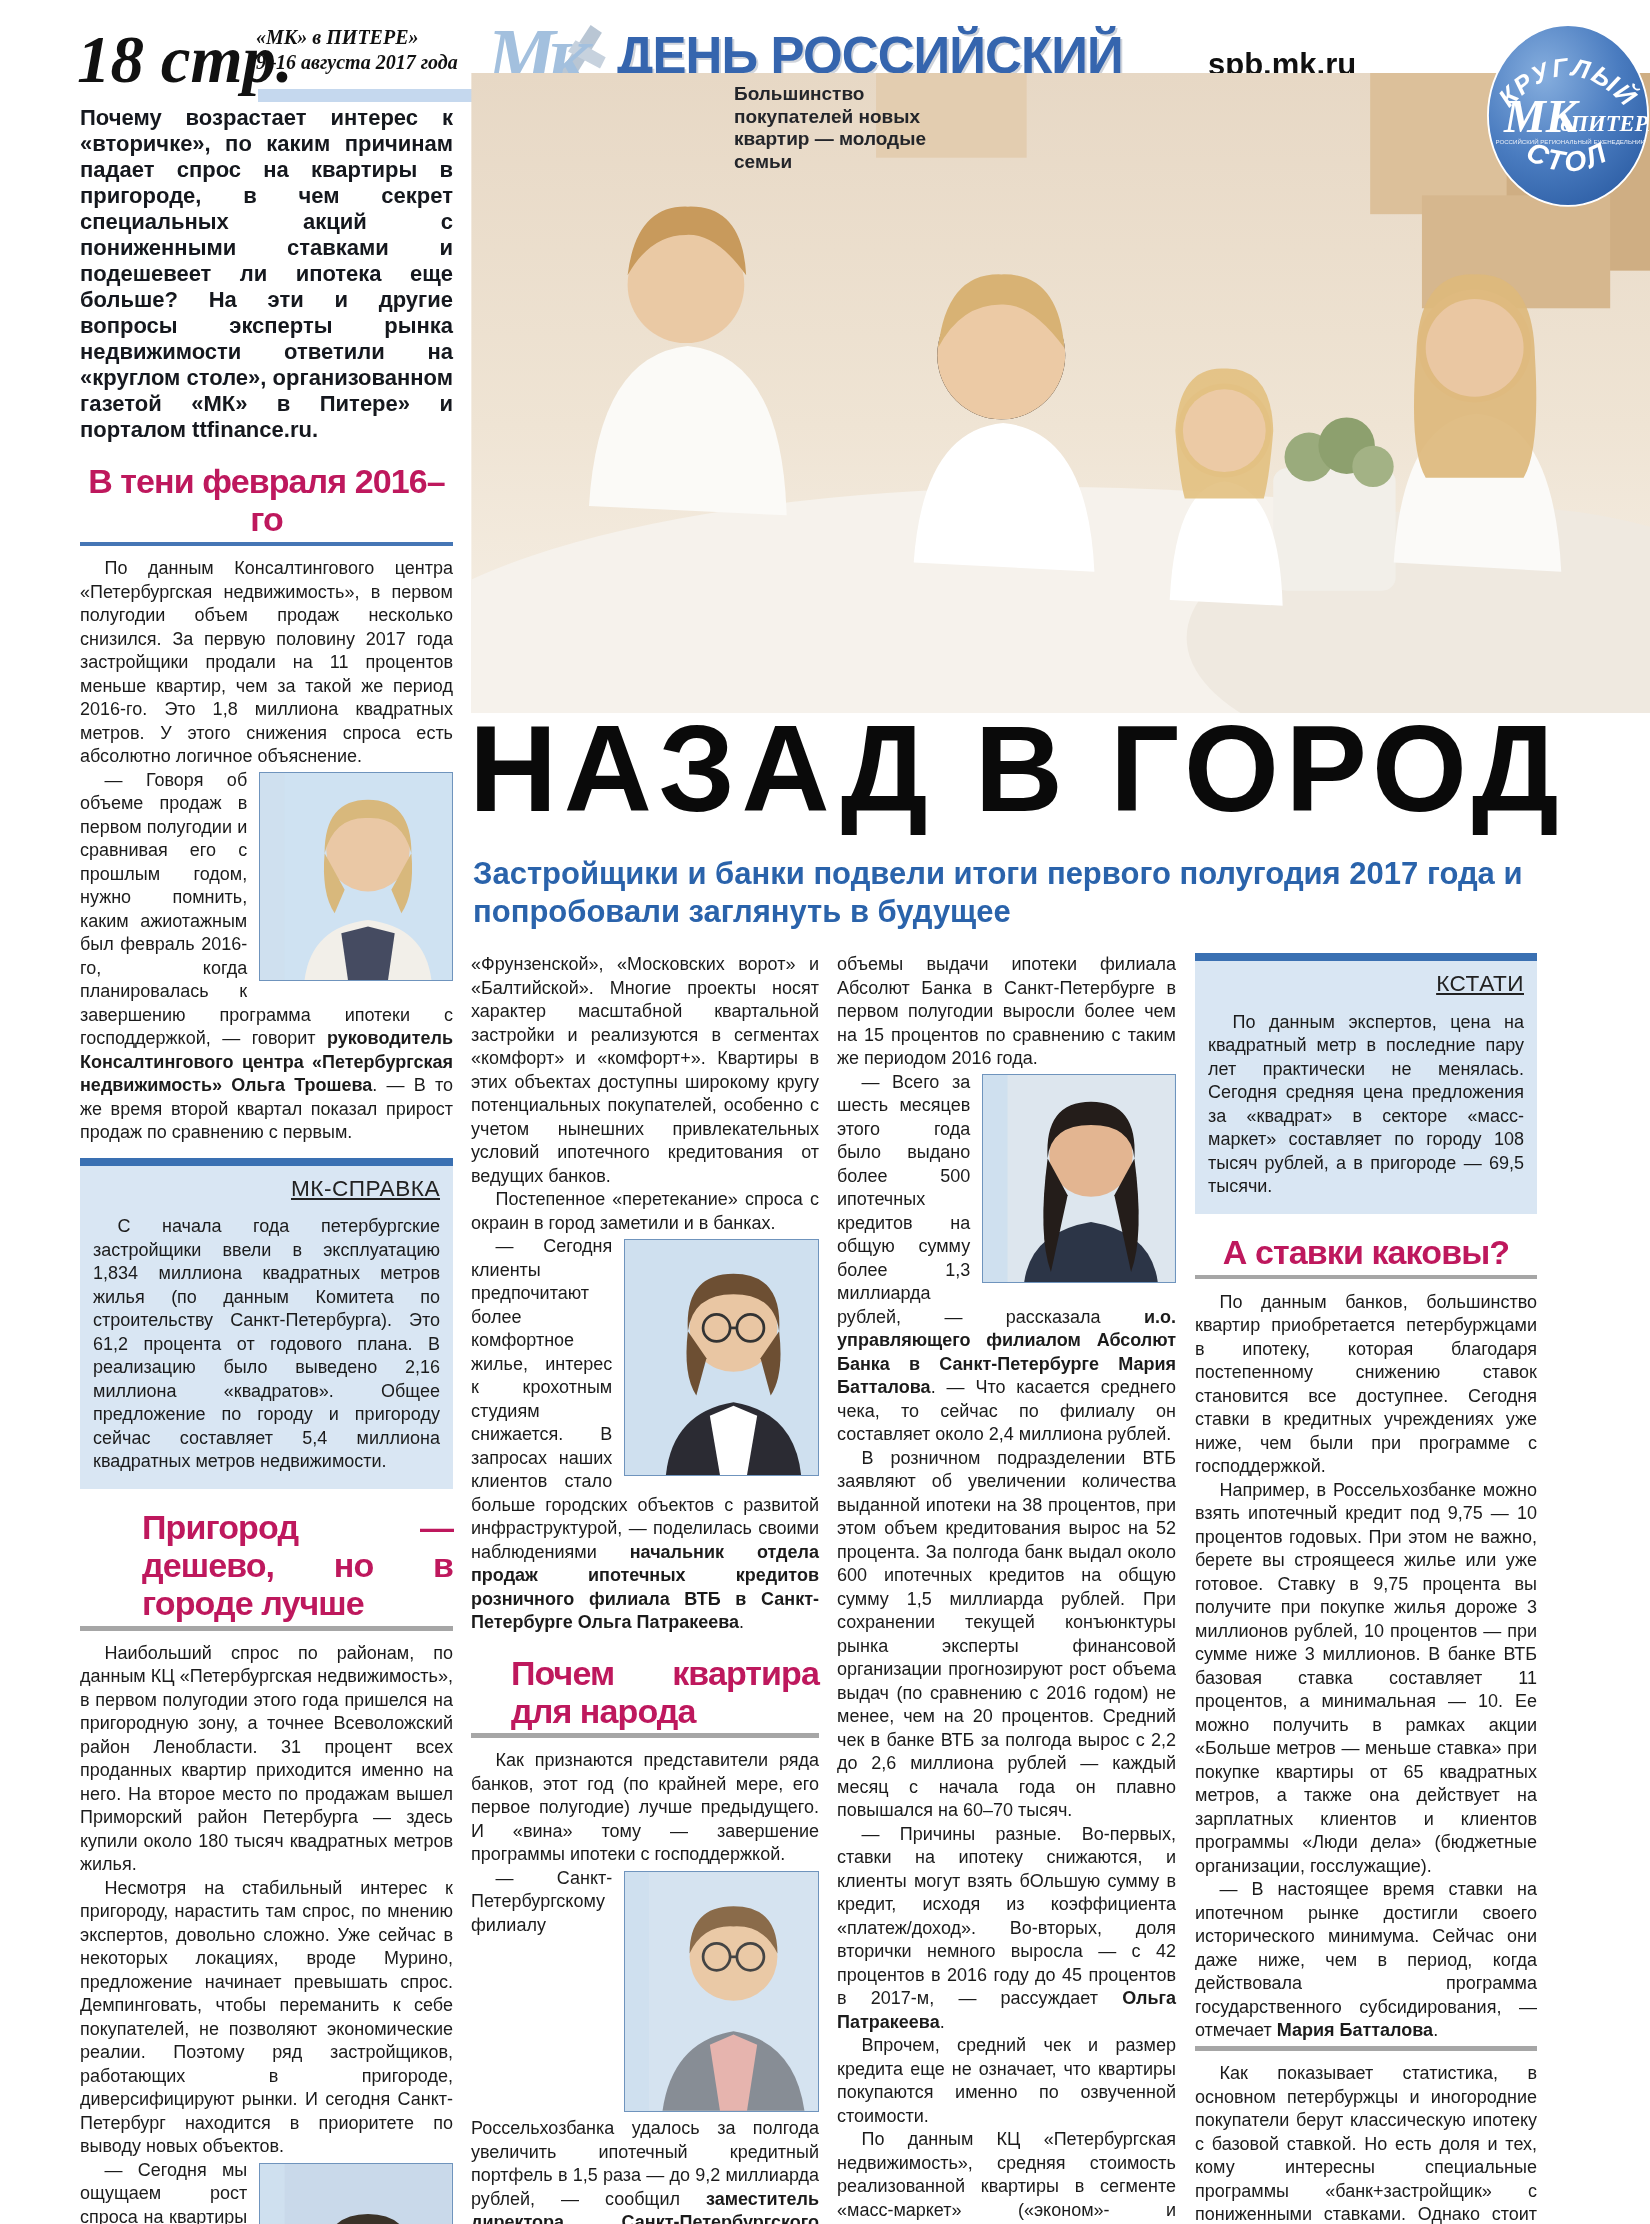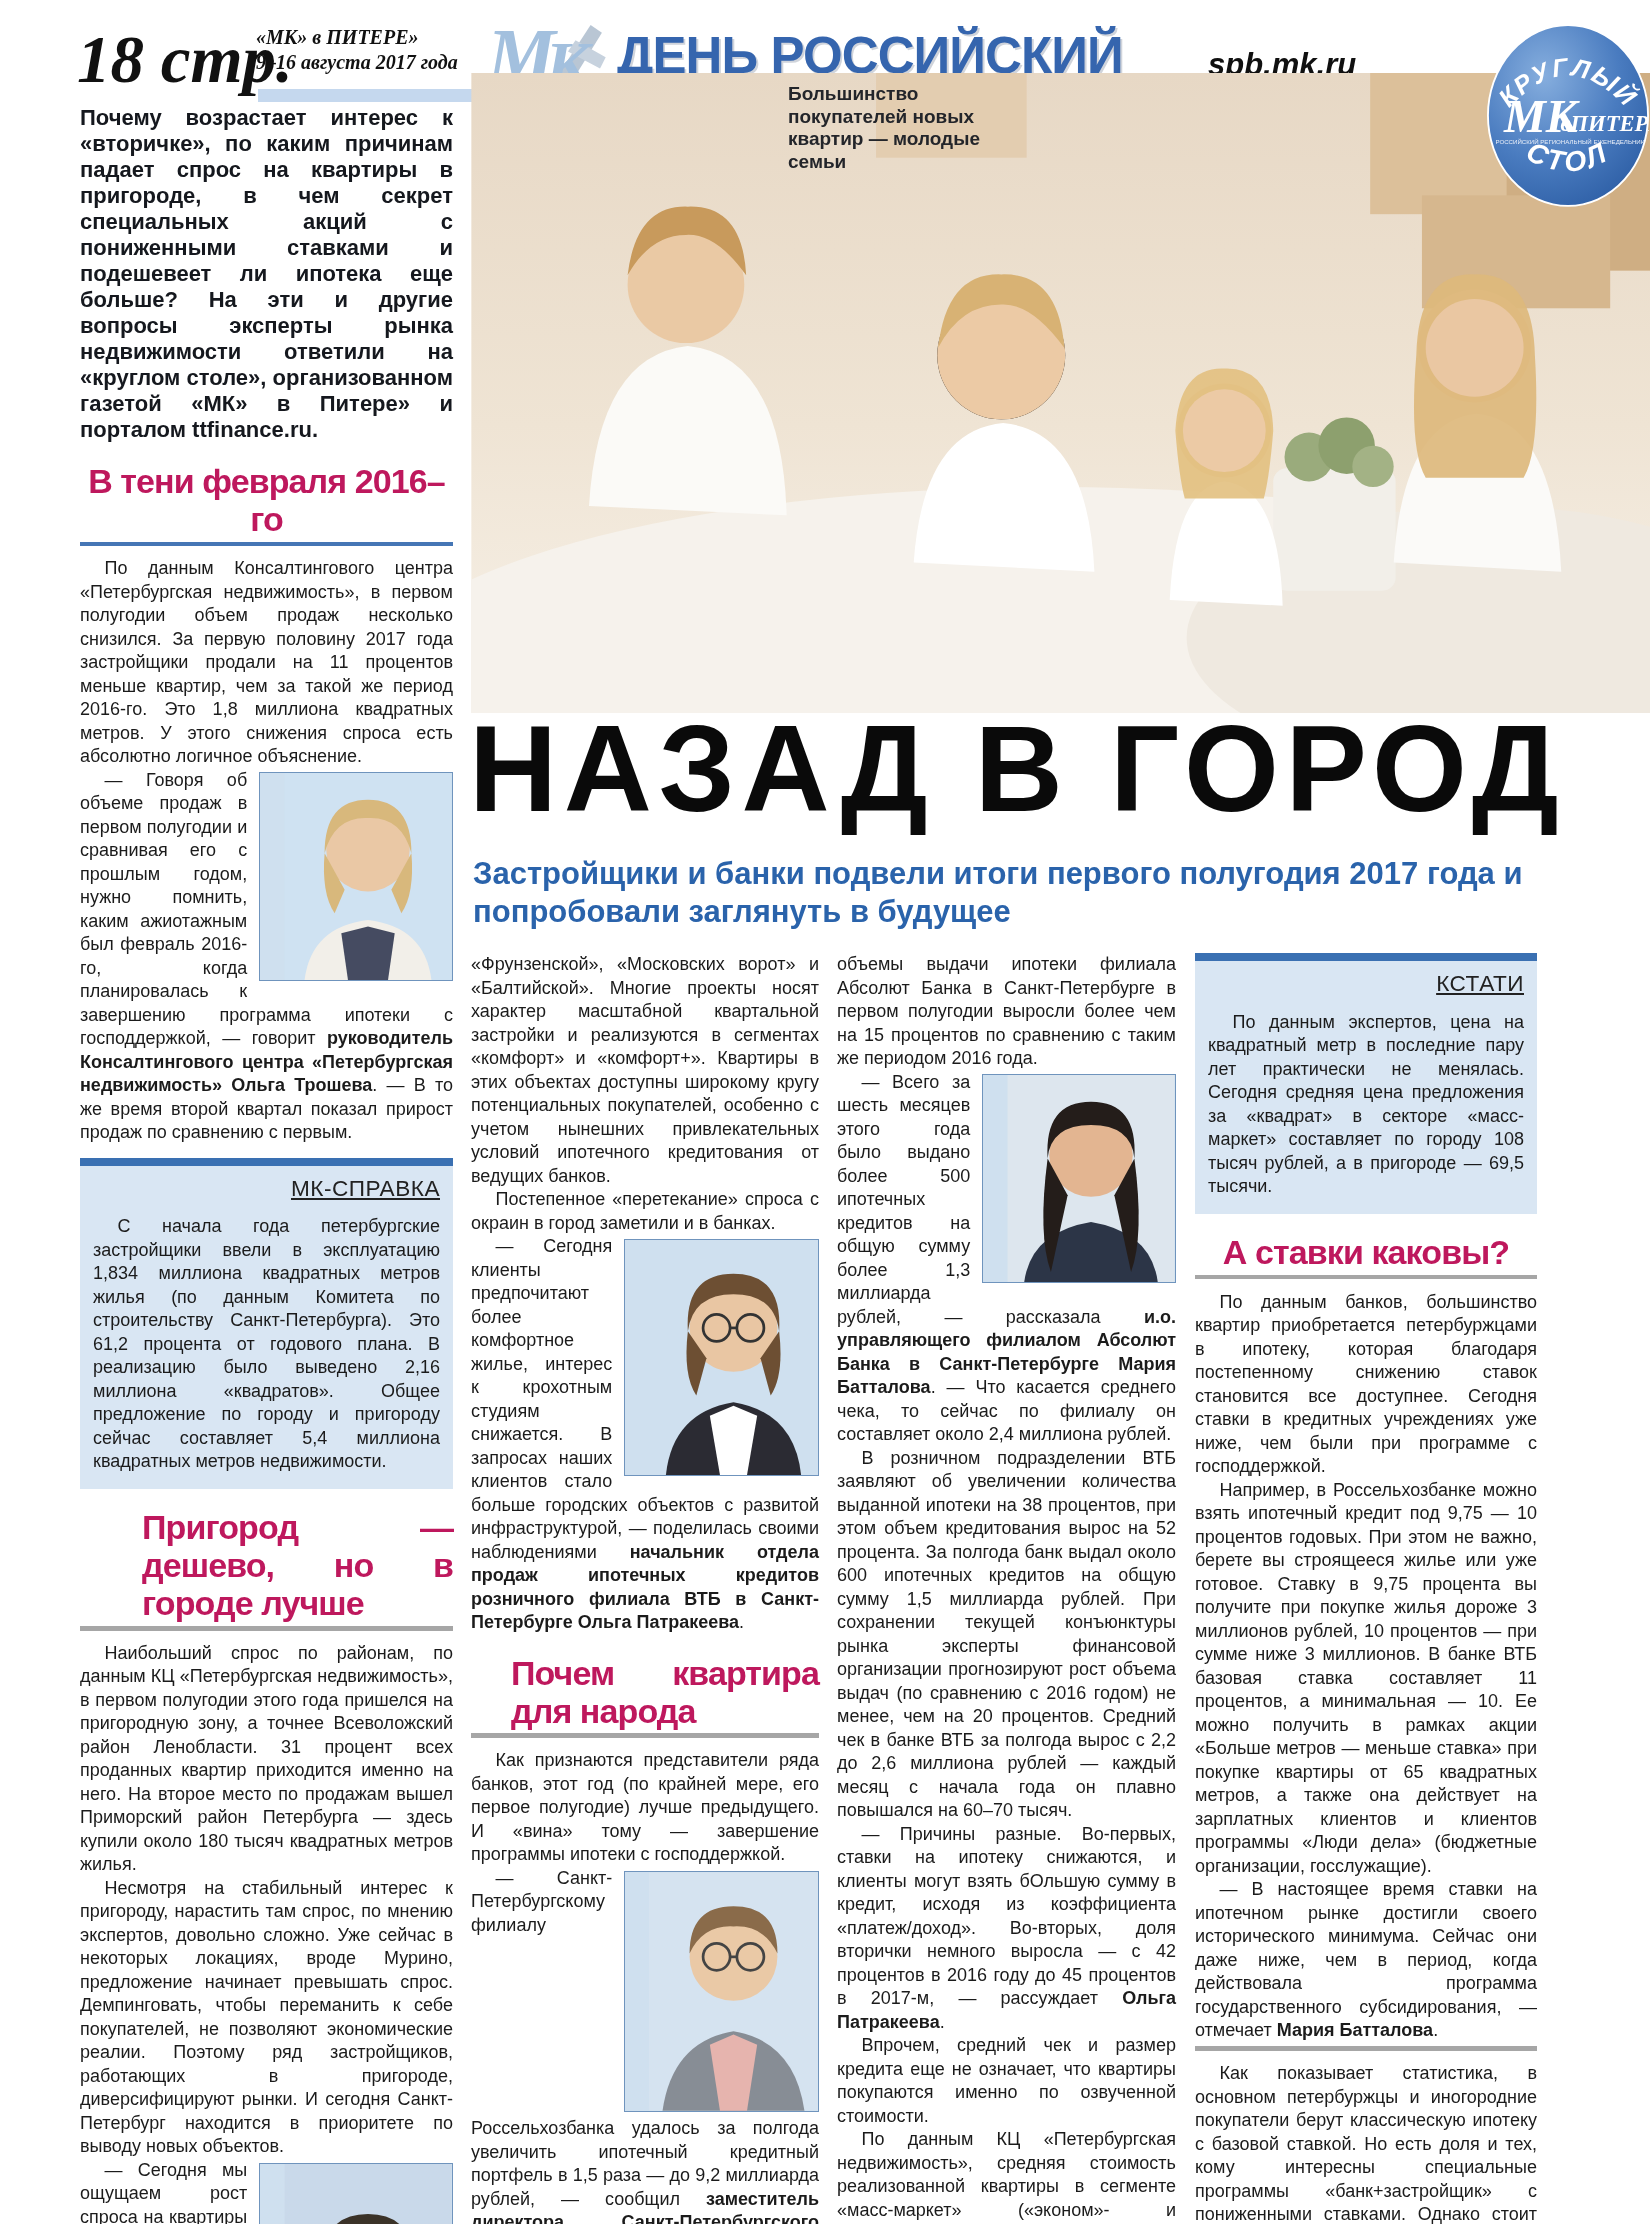--- a/index.html
+++ b/index.html
@@ -10,25 +10,25 @@
   
   .pagenum{position:absolute;left:77px;top:21px;font-family:"Liberation Serif",serif;
     font-style:italic;font-weight:bold;font-size:67px;color:#111;}
   .masthead{position:absolute;left:256px;top:24.5px;font-family:"Liberation Serif",serif;
     font-style:italic;font-weight:bold;font-size:20px;line-height:25.4px;color:#111;}
   .bar{position:absolute;height:13px;background:#c5d8ee;top:89px;}
   .bar.dark{background:#3f72b4;height:19px;top:87px;}
   .mklogo{position:absolute;left:485px;top:7.5px;}
   .banner{position:absolute;left:617px;top:26px;font-size:51px;font-weight:900;
     color:#3565ae;letter-spacing:-0.9px;text-shadow:1.9px 1.9px 0 rgba(150,160,175,.45);}
-  .site{position:absolute;left:1208px;top:47px;font-size:31px;font-weight:900;color:#101010;font-style:italic;}
+  .site{position:absolute;left:1208px;top:47px;font-size:31px;font-weight:900;color:#101010;}
   .badge{position:absolute;right:1.9px;top:22.6px;z-index:30;}
   
   .mainphoto{position:absolute;left:471px;top:73px;width:1180px;height:640px;z-index:1;}
-  .caption{position:absolute;left:788px;top:83px;width:235px;z-index:5;
+  .caption{position:absolute;left:734px;top:83px;width:235px;z-index:5;
     font-size:19px;font-weight:bold;line-height:22.6px;color:#23252a;}
   
   .headline{position:absolute;left:469px;top:699px;width:1182px;white-space:nowrap;
     font-size:122px;font-weight:900;letter-spacing:6.6px;color:#0a0a0a;z-index:2;}
   .subhead{position:absolute;left:473px;top:855px;width:1177px;
     font-size:31px;font-weight:bold;color:#2a63ab;line-height:38px;}
   
   .col{position:absolute;top:953px;font-size:18px;line-height:23.5px;text-align:justify;}
   #col1{left:80px;top:105px;width:373px;}
   #col2{left:471px;width:348px;}

